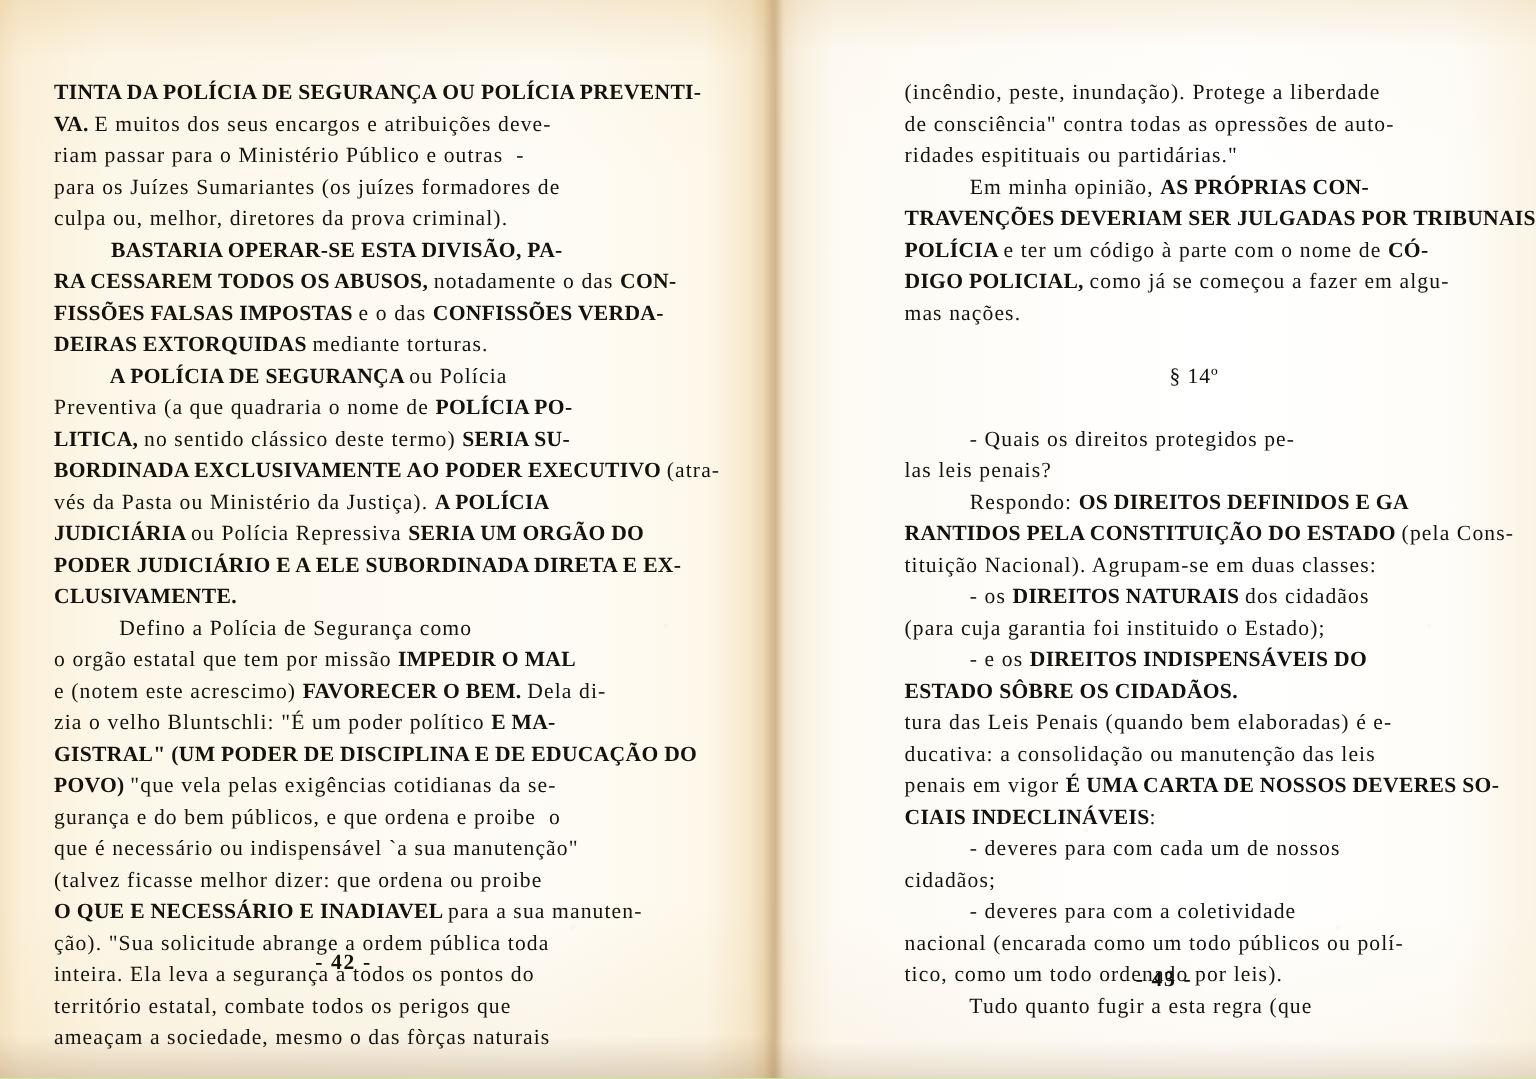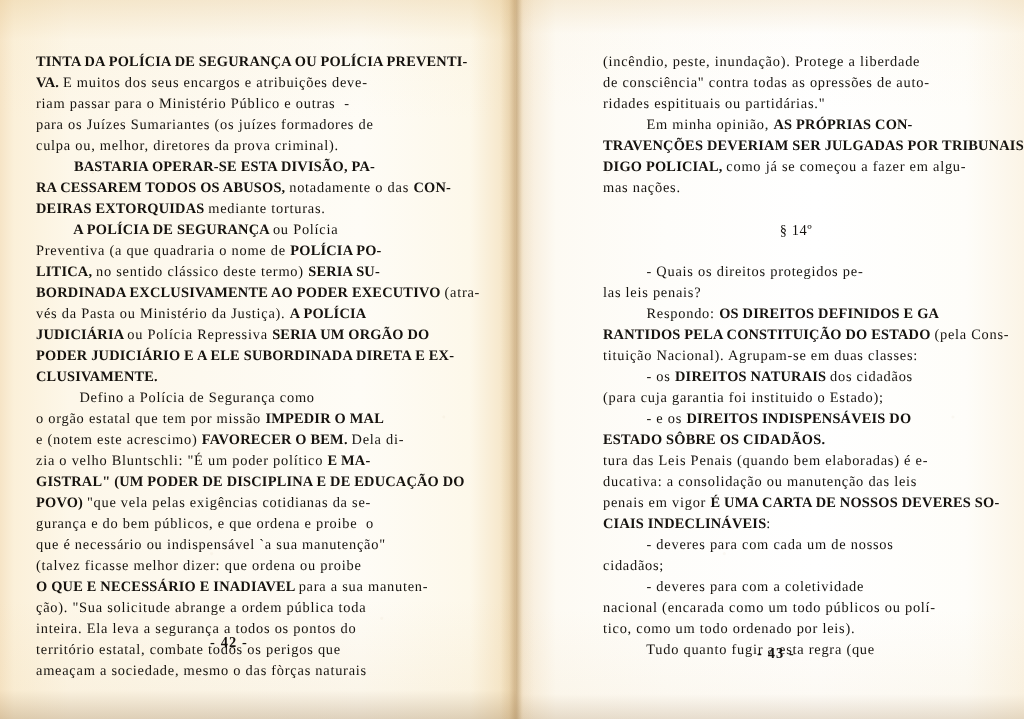--- a/index.html
+++ b/index.html
@@ -188,20 +188,21 @@
   <div class="gutter"></div>
 
   <div class="column left">
       <div class="line"><span class="b">TINTA DA POLÍCIA DE SEGURANÇA OU POLÍCIA PREVENTI-</span></div>
       <div class="line"><span class="b">VA. </span><span class="r">E muitos dos seus encargos e atribuições deve-</span></div>
       <div class="line"><span class="r">riam passar para o Ministério Público e outras  -</span></div>
       <div class="line"><span class="r">para os Juízes Sumariantes (os juízes formadores de</span></div>
       <div class="line"><span class="r">culpa ou, melhor, diretores da prova criminal).</span></div>
       <div class="line"><span class="b">          BASTARIA OPERAR-SE ESTA DIVISÃO, PA-</span></div>
       <div class="line"><span class="b">RA CESSAREM TODOS OS ABUSOS, </span><span class="r">notadamente o das </span><span class="b">CON-</span></div>
+      <div class="line"><span class="b">FISSÕES FALSAS IMPOSTAS </span><span class="r">e o das </span><span class="b">CONFISSÕES VERDA-</span></div>
       <div class="line"><span class="b">DEIRAS EXTORQUIDAS </span><span class="r">mediante torturas.</span></div>
       <div class="line"><span class="b">          A POLÍCIA DE SEGURANÇA </span><span class="r">ou Polícia</span></div>
       <div class="line"><span class="r">Preventiva (a que quadraria o nome de </span><span class="b">POLÍCIA PO-</span></div>
       <div class="line"><span class="b">LITICA, </span><span class="r">no sentido clássico deste termo) </span><span class="b">SERIA SU-</span></div>
       <div class="line"><span class="b">BORDINADA EXCLUSIVAMENTE AO PODER EXECUTIVO </span><span class="r">(atra-</span></div>
       <div class="line"><span class="r">vés da Pasta ou Ministério da Justiça). </span><span class="b">A POLÍCIA</span></div>
       <div class="line"><span class="b">JUDICIÁRIA </span><span class="r">ou Polícia Repressiva </span><span class="b">SERIA UM ORGÃO DO</span></div>
       <div class="line"><span class="b">PODER JUDICIÁRIO E A ELE SUBORDINADA DIRETA E EX-</span></div>
       <div class="line"><span class="b">CLUSIVAMENTE.</span></div>
       <div class="line"><span class="r">          Defino a Polícia de Segurança como</span></div>
@@ -219,20 +220,21 @@
       <div class="line"><span class="r">território estatal, combate todos os perigos que</span></div>
       <div class="line"><span class="r">ameaçam a sociedade, mesmo o das fòrças naturais</span></div>
     </div>
 
   <div class="column right">
       <div class="line"><span class="r">(incêndio, peste, inundação). Protege a liberdade</span></div>
       <div class="line"><span class="r">de consciência" contra todas as opressões de auto-</span></div>
       <div class="line"><span class="r">ridades espitituais ou partidárias."</span></div>
       <div class="line"><span class="r">          Em minha opinião, </span><span class="b">AS PRÓPRIAS CON-</span></div>
       <div class="line"><span class="b">TRAVENÇÕES DEVERIAM SER JULGADAS POR TRIBUNAIS DE</span></div>
+      <div class="line"><span class="b">POLÍCIA </span><span class="r">e ter um código à parte com o nome de </span><span class="b">CÓ-</span></div>
       <div class="line"><span class="b">DIGO POLICIAL, </span><span class="r">como já se começou a fazer em algu-</span></div>
       <div class="line"><span class="r">mas nações.</span></div>
       <div class="blank"></div>
       <div class="section-heading">§ 14º</div>
       <div class="blank"></div>
       <div class="line"><span class="r">          - Quais os direitos protegidos pe-</span></div>
       <div class="line"><span class="r">las leis penais?</span></div>
       <div class="line"><span class="r">          Respondo: </span><span class="b">OS DIREITOS DEFINIDOS E GA</span></div>
       <div class="line"><span class="b">RANTIDOS PELA CONSTITUIÇÃO DO ESTADO </span><span class="r">(pela Cons-</span></div>
       <div class="line"><span class="r">tituição Nacional). Agrupam-se em duas classes:</span></div>

